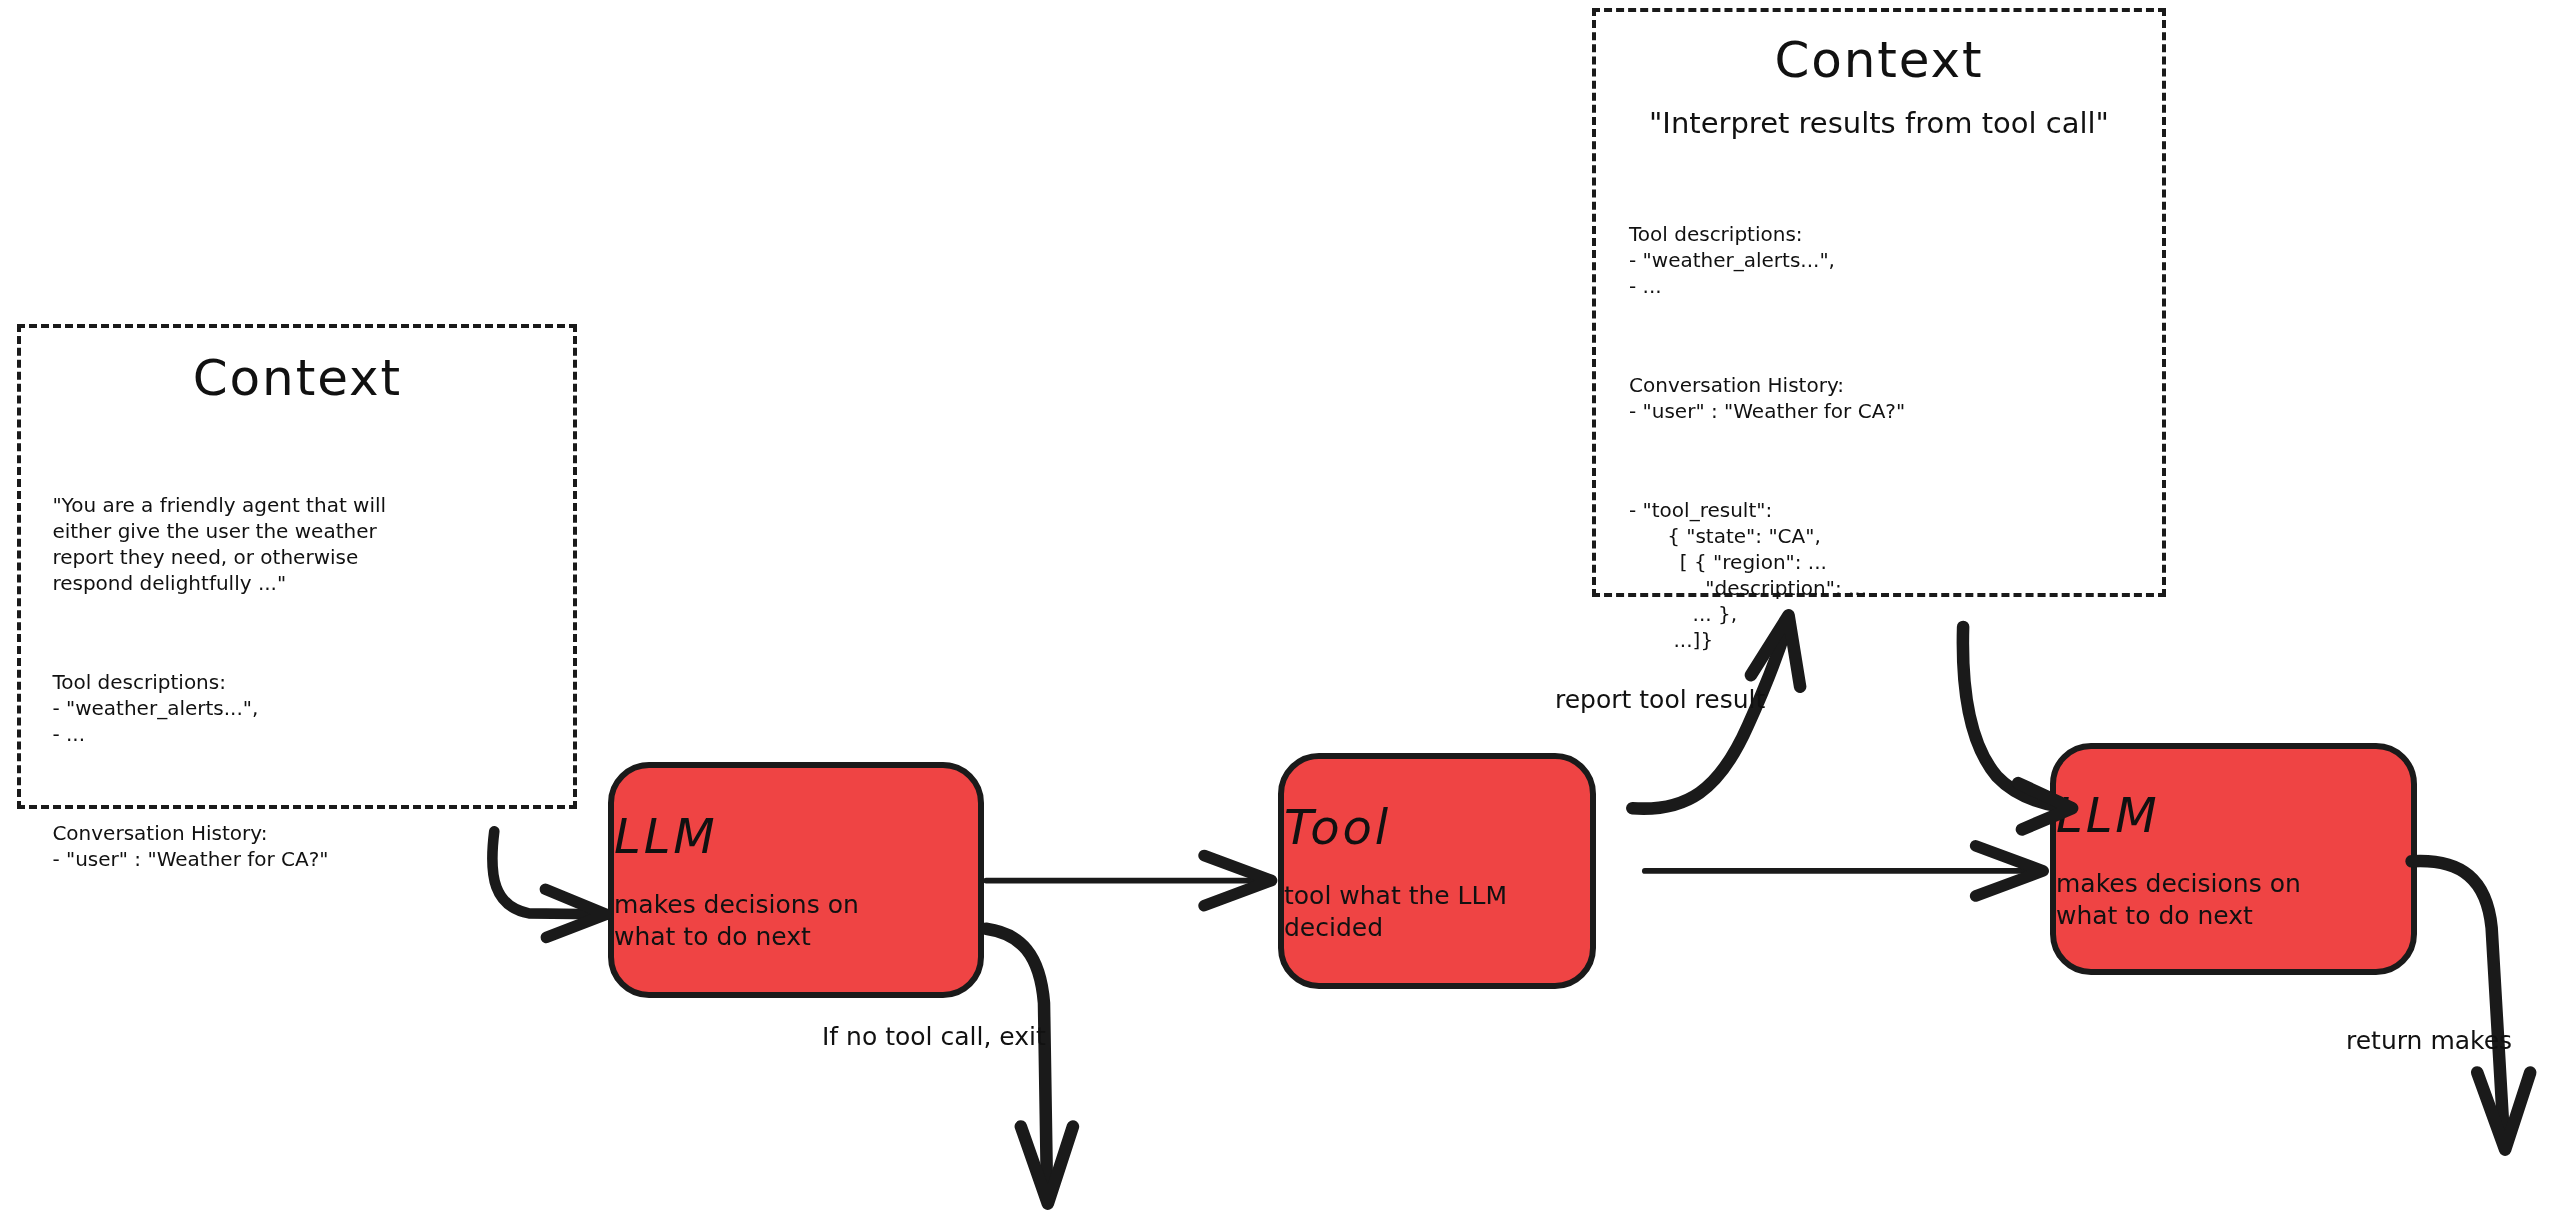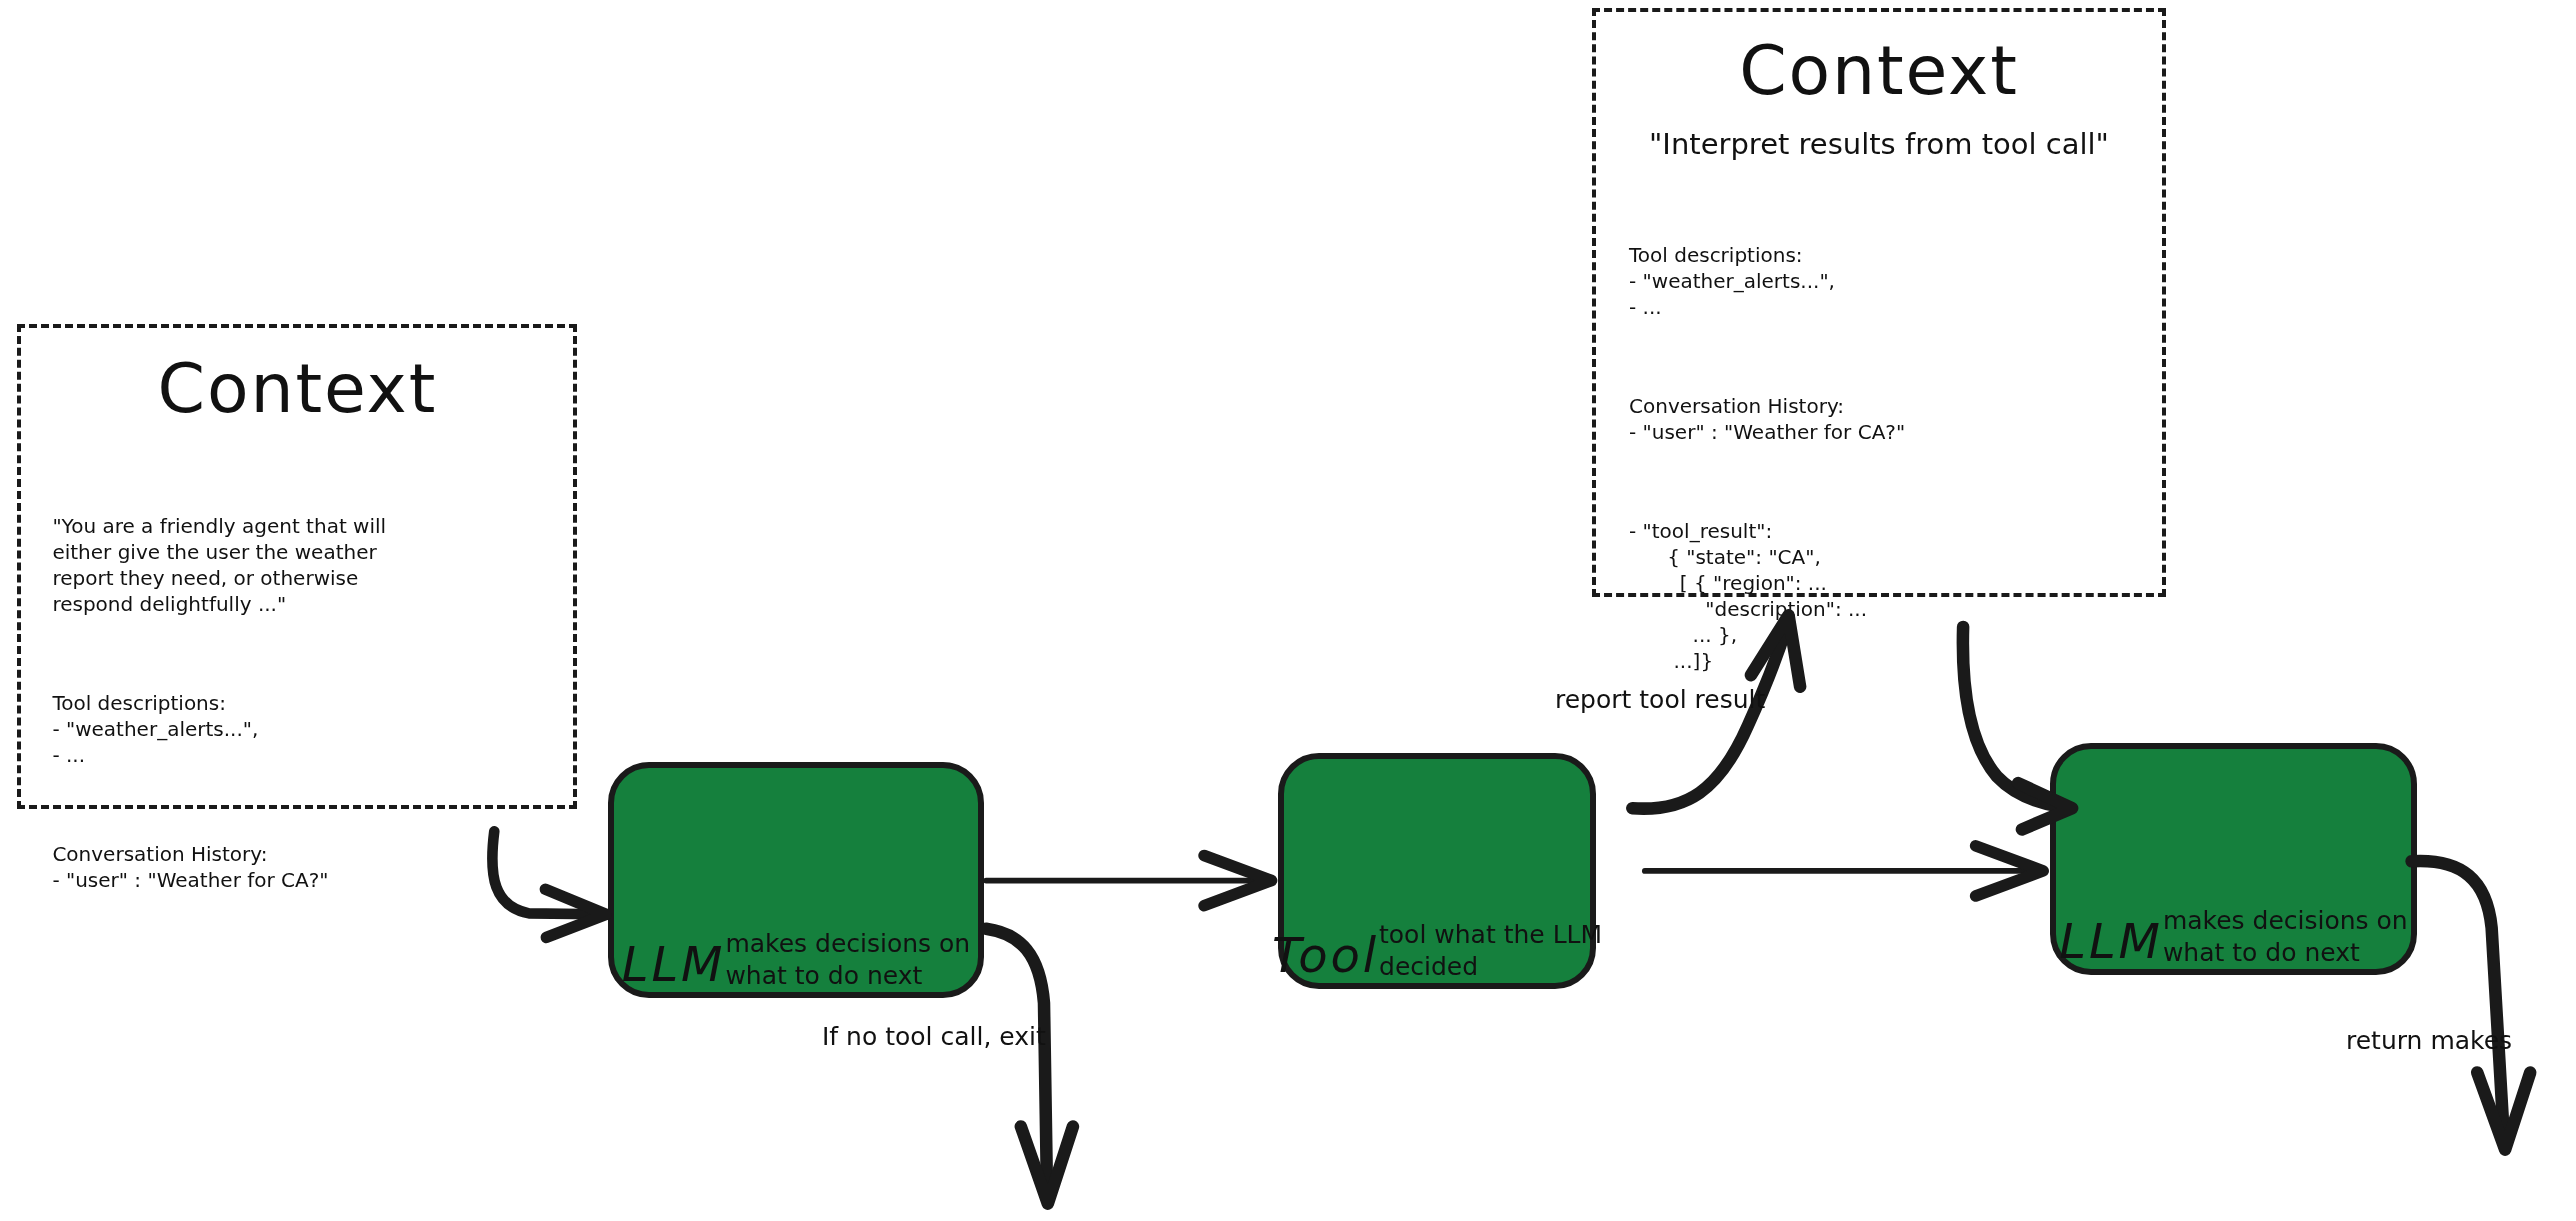--- a/index.html
+++ b/index.html
@@ -6,33 +6,33 @@
   body{width:2576px;height:1221px;overflow:hidden;
        font-family:"DejaVu Sans",sans-serif;color:#1a1a1a;}
   #stage{position:relative;width:2576px;height:1221px;background:#fff;}
 
   svg.layer{position:absolute;left:0;top:0;width:2576px;height:1221px;
             pointer-events:none;}
 
   .ctxbox{position:absolute;border:4.8px dashed #1a1a1a;background:#fff;
           box-sizing:border-box;}
 
-  .ctx-title{text-align:center;font-size:68px;letter-spacing:1.9px;
+  .ctx-title{text-align:center;font-size:50px;letter-spacing:1.9px;
              font-family:"DejaVu Sans",sans-serif;color:#111;}
 
   .ctx-sub{text-align:center;font-size:29px;color:#111;}
 
   .ctx-body{font-size:20px;line-height:1.30;color:#111;white-space:pre;}
 
   .ctx-para{margin-bottom:21px;}
   .ctx-para:last-child{margin-bottom:0;}
 
-  .node{position:absolute;box-sizing:border-box;background:#15803d;
+  .node{position:absolute;box-sizing:border-box;background:#ef4444;
         border:6.8px solid #1a1a1a;border-radius:41px;
-        display:flex;align-items:flex-end;
+        display:flex;flex-direction:column;align-items:flex-start;
         justify-content:center;}
   .node-title{font-size:48px;letter-spacing:2.9px;color:#111;
               font-style:italic;}
   .node-sub{margin-top:25px;font-size:25px;line-height:1.28;color:#111;
             white-space:pre;text-align:left;}
 
   .edge-label{position:absolute;font-size:25px;color:#111;white-space:nowrap;}
 </style>
 </head>
 <body>

